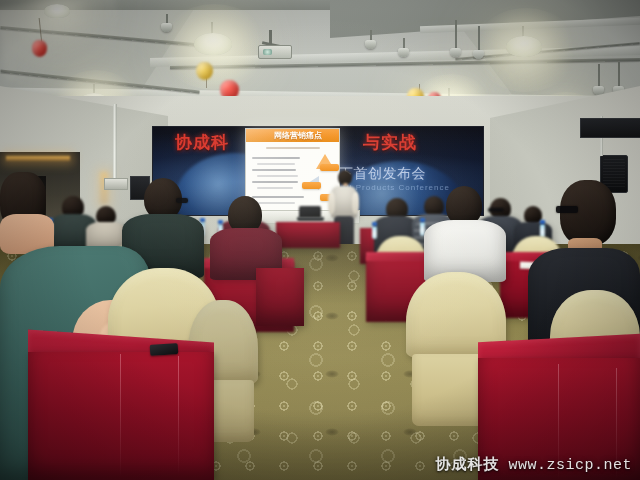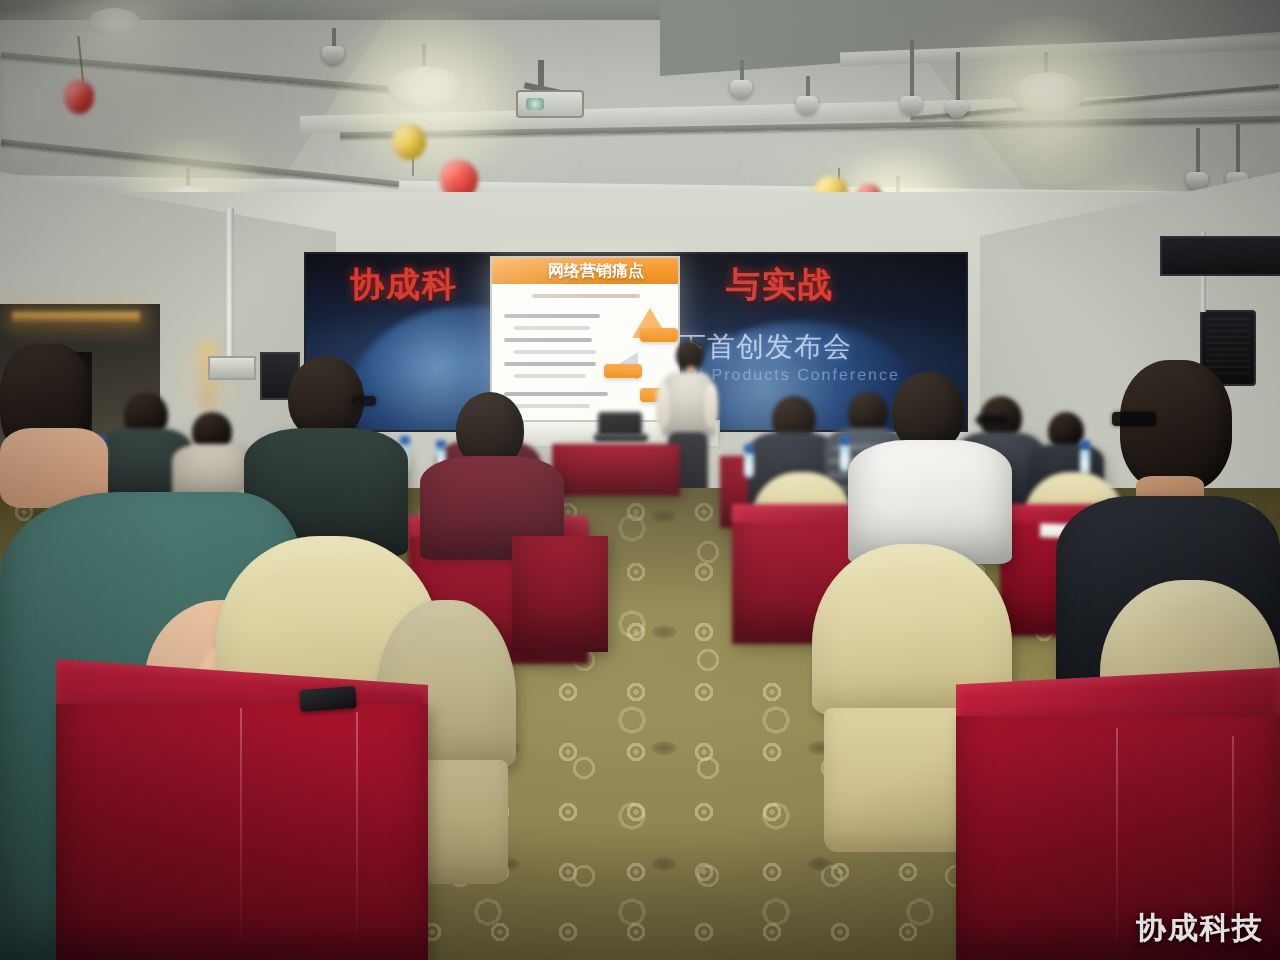--- a/index.html
+++ b/index.html
@@ -604,15 +604,16 @@
   <div class="tableskirt" style="left:478px;top:358px;width:162px;height:122px;"></div>
   <div class="fold" style="left:558px;top:364px;height:116px;"></div>
   <div class="fold" style="left:616px;top:368px;height:112px;"></div>
 
   <div class="tableskirt soft" style="left:256px;top:268px;width:48px;height:58px;filter:brightness(.9);"></div>
 
   <div class="grade"></div>
 
   <div class="wm">
     <span class="wm-cn">协成科技</span>
+    <span class="wm-url">www.zsicp.net</span>
   </div>
 
 </div>
 
 </body></html>

